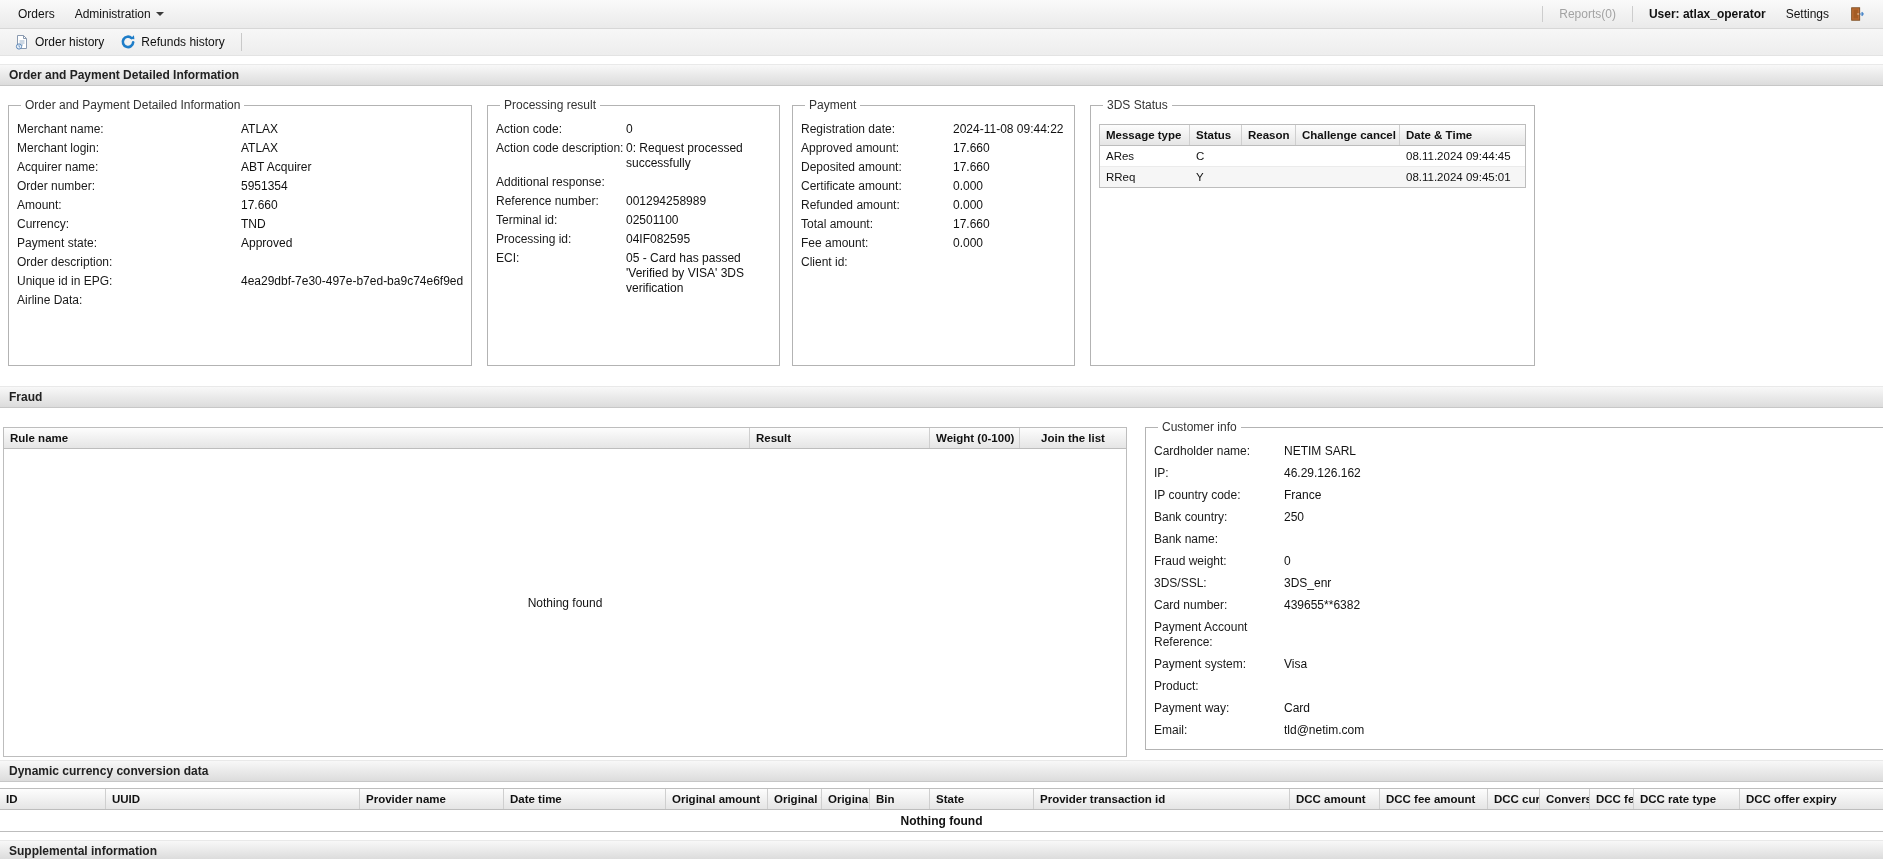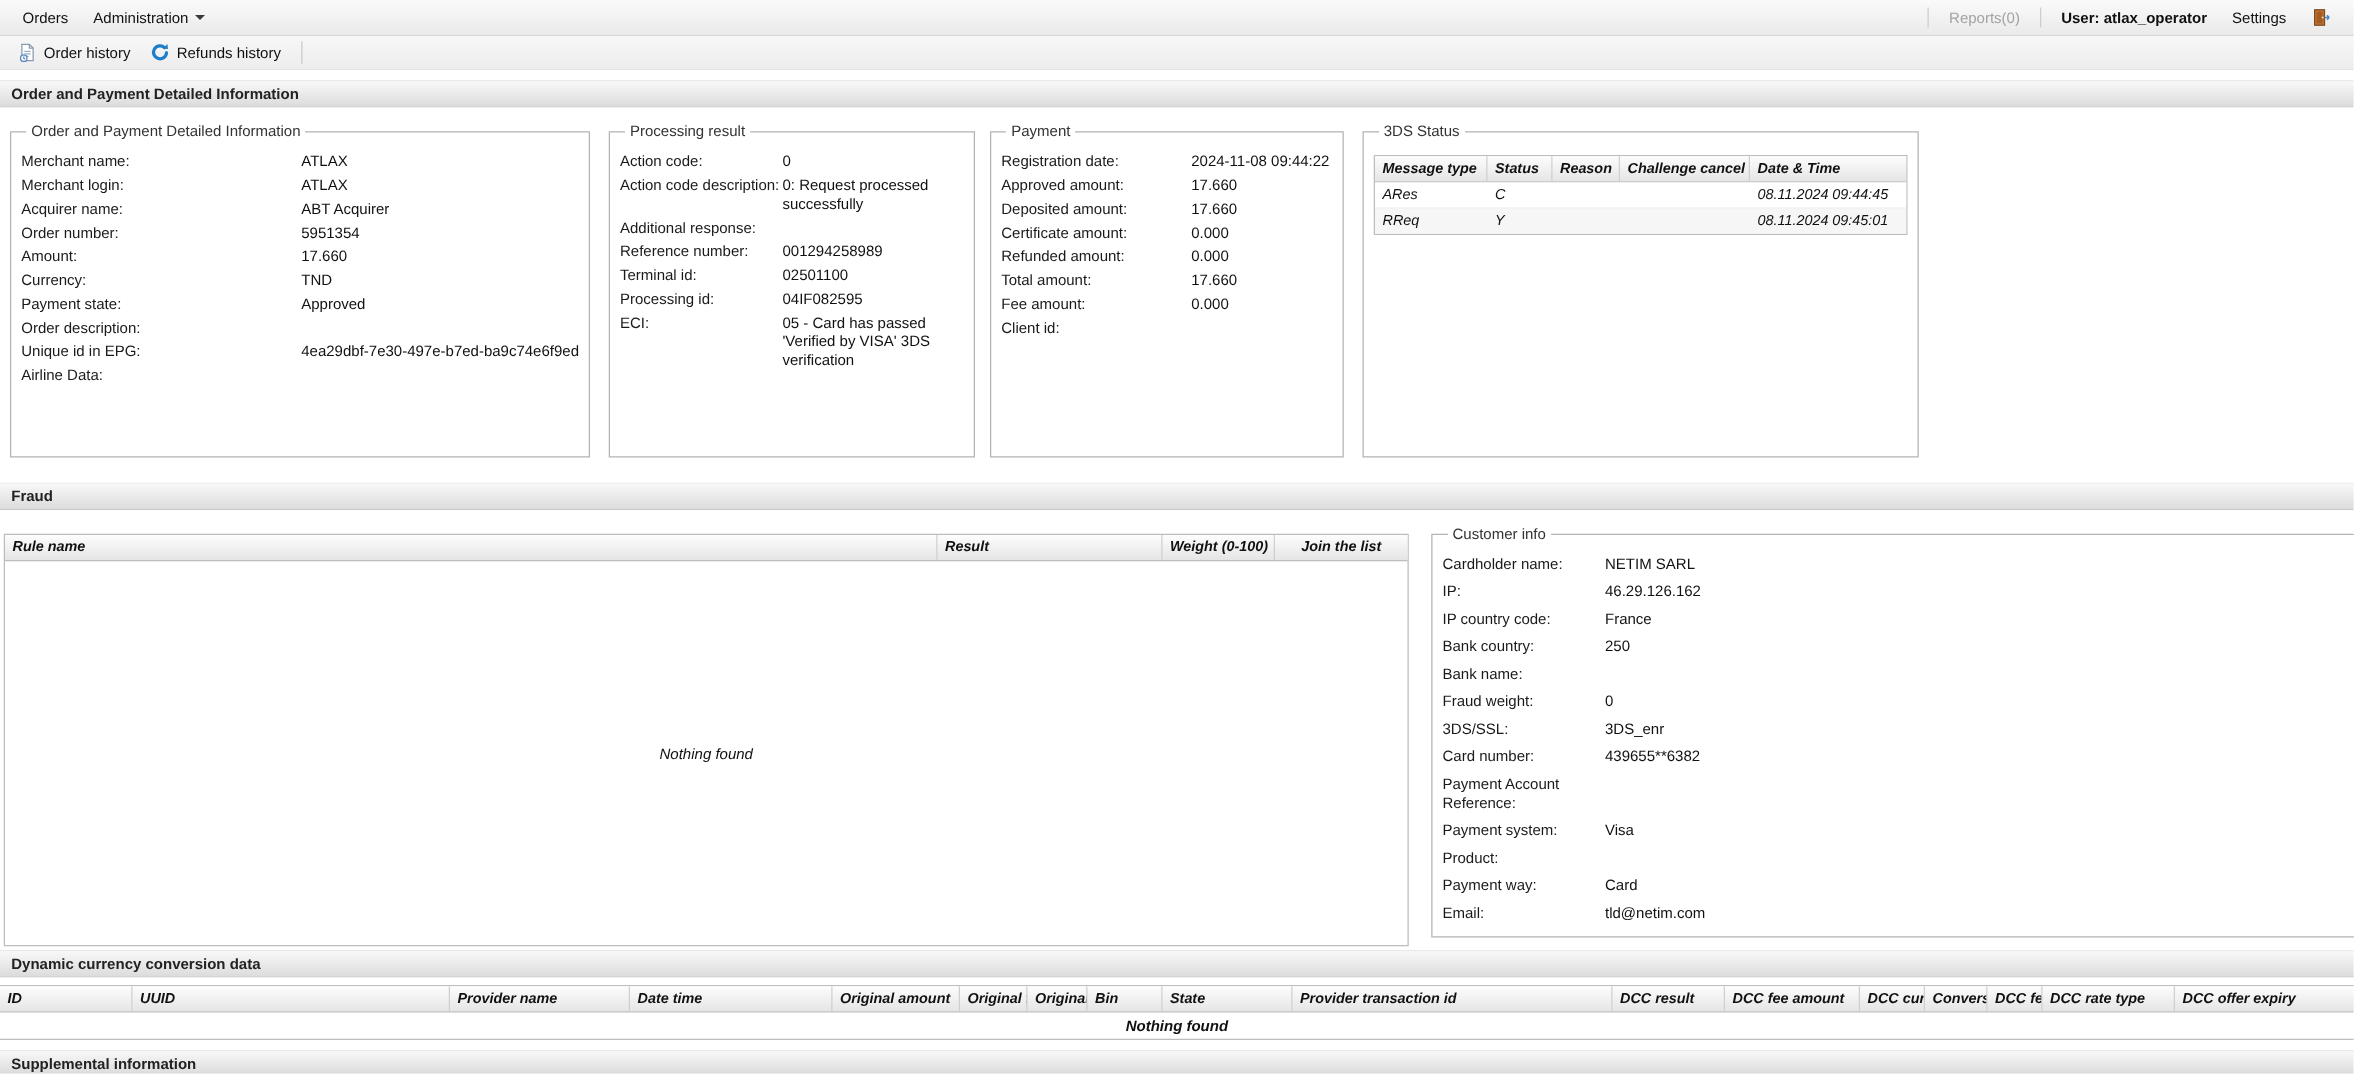--- a/index.html
+++ b/index.html
@@ -51,21 +51,21 @@
   .flabel { flex:none; color:#1a1a1a; }
   .fvalue { white-space:nowrap; }
   .f1 .flabel { width:224px; }
   .f2 .flabel { width:130px; }
   .f2 .fvalue { white-space:normal; width:142px; }
   .f3 .flabel { width:152px; }
   .cust .flabel { width:130px; white-space:normal; }
   .cust .fvalue { white-space:normal; }
   .cust .frow { margin-bottom:7px; }
   
-  .dtable { border:1px solid #bdbdbd; background:#fff;font-style:italic; }
+  .dtable { border:1px solid #bdbdbd; background:#fff; }
   .thr { display:flex; background:linear-gradient(#fdfdfd,#e5e5e5); border-bottom:1px solid #bdbdbd; }
   .th { padding:4px 6px; font-weight:bold; font-size:11.5px; border-right:1px solid #cfcfcf;
         overflow:hidden; white-space:nowrap; }
   .th:last-child { border-right:none; }
   .tr { display:flex; border-bottom:1px solid #ebebeb; background:#fff; }
   .tr:last-child { border-bottom:none; }
   .tr.alt { background:#f6f6f6;align-items:center; }
   .td { padding:4px 6px; font-size:11.5px; overflow:hidden; white-space:nowrap; }
   
   .t3 { margin-top:2px; }
@@ -367,21 +367,21 @@
           <div class="th c0">ID</div>
           <div class="th c1">UUID</div>
           <div class="th c2">Provider name</div>
           <div class="th c3">Date time</div>
           <div class="th c4">Original amount</div>
           <div class="th c5">Original f</div>
           <div class="th c6">Original c</div>
           <div class="th c7">Bin</div>
           <div class="th c8">State</div>
           <div class="th c9">Provider transaction id</div>
-          <div class="th c10">DCC result</div>
+          <div class="th c10">DCC amount</div>
           <div class="th c11">DCC fee amount</div>
           <div class="th c12">DCC curr</div>
           <div class="th c13">Conversi</div>
           <div class="th c14">DCC fee</div>
           <div class="th c15">DCC rate type</div>
           <div class="th c16">DCC offer expiry</div>
         </div>
       </div>
     <div class="dcc-empty">Nothing found</div>
   </div>

